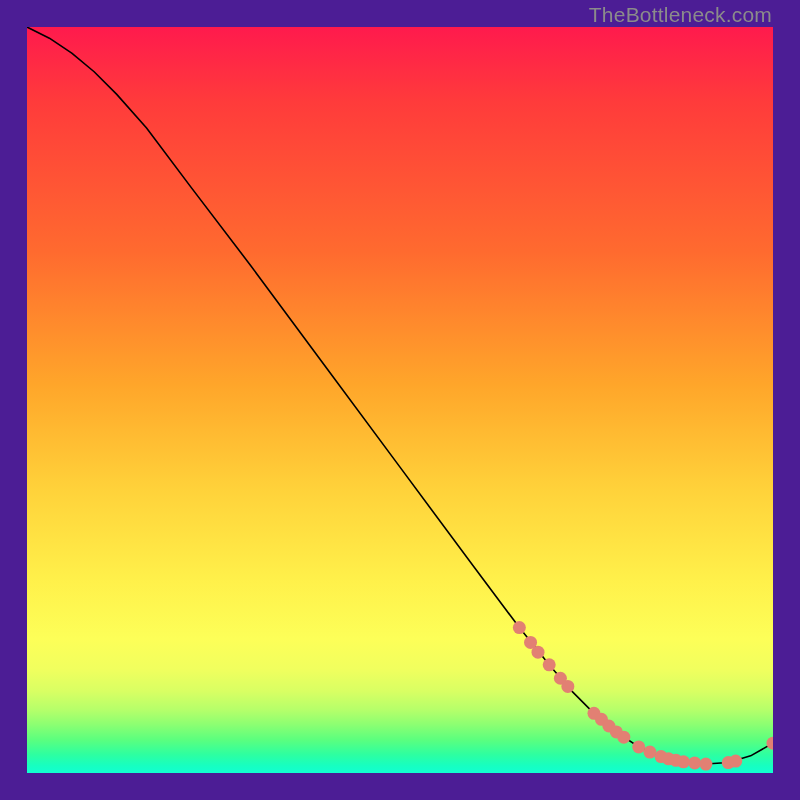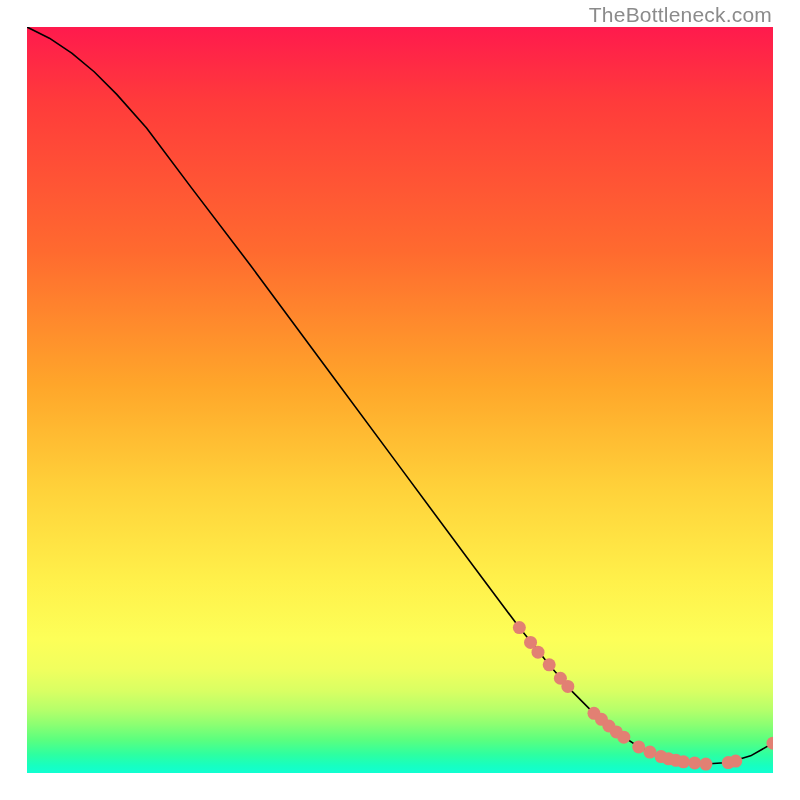--- a/index.html
+++ b/index.html
@@ -8,21 +8,21 @@
     width: 800px;
     height: 800px;
     background: #000;
     overflow: hidden;
     font-family: Arial, Helvetica, sans-serif;
   }
   .canvas {
     position: relative;
     width: 800px;
     height: 800px;
-    background: #ffffff;
+    background: #4c1d95;
   }
   .plot-area {
     position: absolute;
     left: 27px;
     top: 27px;
     width: 746px;
     height: 746px;
     
     background: linear-gradient(
       to bottom,

